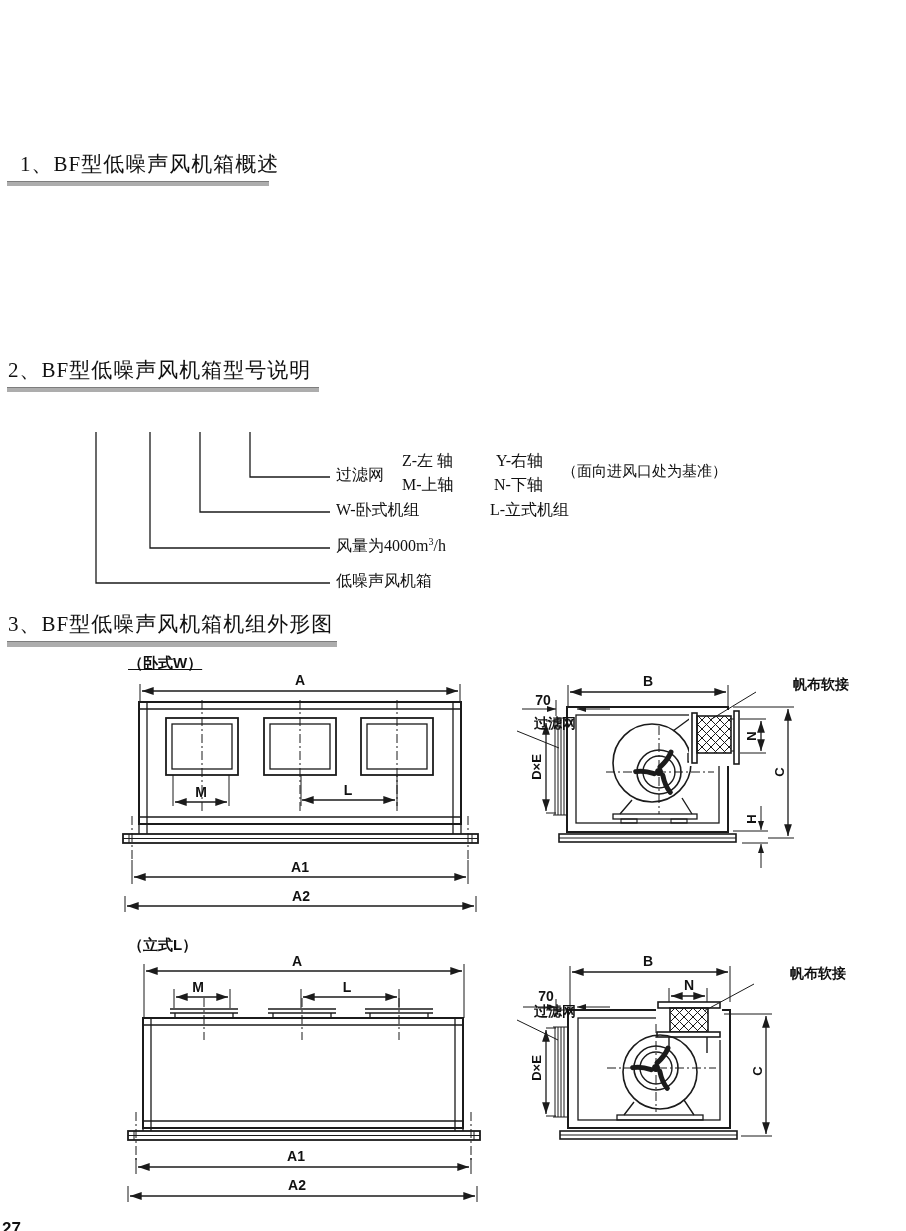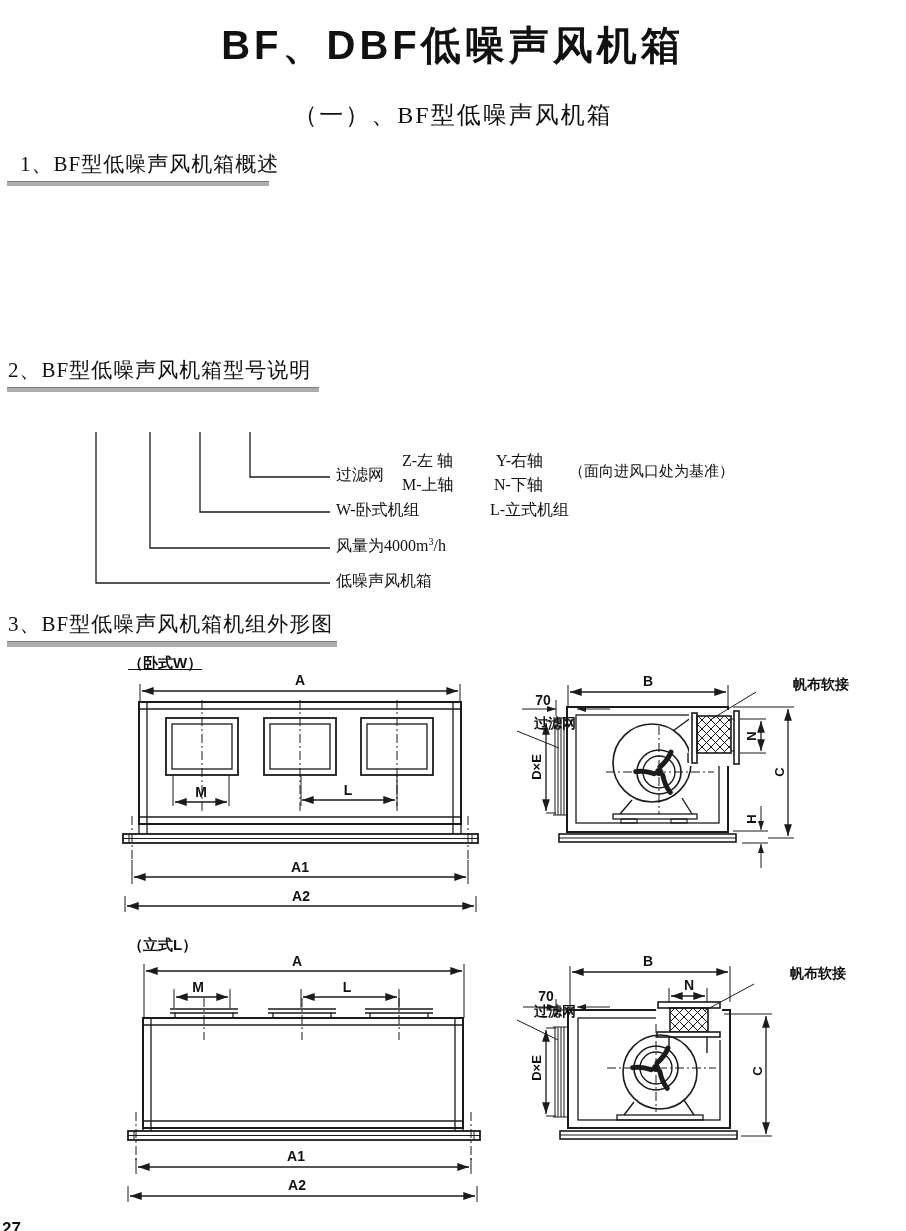--- a/index.html
+++ b/index.html
@@ -8,21 +8,21 @@
   .abs{position:absolute;white-space:nowrap;}
   .title{left:0;right:0;top:18px;text-align:center;font-family:"Liberation Sans",sans-serif;
          font-weight:900;font-size:40px;letter-spacing:4px;}
   .subtitle{left:0;right:0;top:99px;text-align:center;font-size:24px;letter-spacing:2px;}
   .h{font-size:21px;letter-spacing:1px;}
   .hbar{position:absolute;height:4px;background:#adadad;border-top:1px solid #7d7d7d;}
   .para{position:absolute;left:8px;top:189px;width:890px;font-size:17.5px;line-height:38px;
         text-align:justify;text-indent:2em;letter-spacing:0.5px;}
   .code{font-size:23px;letter-spacing:3px;word-spacing:9px;}
   .leg{font-size:16px;}
-  .note{font-size:15px;margin-left:7px;}
+  .note{font-size:15px;}
   .cap{font-family:"Liberation Sans",sans-serif;font-weight:bold;font-size:15px;}
   .dim{font-family:"Liberation Sans",sans-serif;font-weight:bold;font-size:14px;
        transform:translate(-50%,0);}
   .dimv{font-family:"Liberation Sans",sans-serif;font-weight:bold;font-size:13px;
         transform:translate(-50%,-50%) rotate(-90deg);}
   .anno{font-family:"Liberation Sans",sans-serif;font-weight:bold;font-size:14px;padding-left:48px;}
   .pgnum{font-family:"Liberation Sans",sans-serif;font-weight:bold;font-size:17px;}
   sup{font-size:10px;}
   svg{position:absolute;left:0;top:0;}
 </style>
@@ -192,22 +192,20 @@
 
         <path d="M724,1014 H772 M741,1136 H772" stroke-width="1"></path>
         <line x1="766" y1="1016" x2="766" y2="1134" marker-start="url(#mS)" marker-end="url(#mE)"></line>
 
         <rect x="560" y="1131" width="177" height="8" stroke-width="1.6"></rect>
         <path d="M560,1135 H737" stroke-width="1"></path>
       </g>
     </g>
   </svg>
 
-  <div class="abs title">BF、DBF低噪声风机箱</div>
-  <div class="abs subtitle">（一）、BF型低噪声风机箱</div>
 
   <div class="abs h" style="left:20px;top:150px;">1、BF型低噪声风机箱概述</div>
   <div class="hbar" style="left:7px;top:181px;width:262px;"></div>
 
   <div class="abs h" style="left:8px;top:356px;">2、BF型低噪声风机箱型号说明</div>
   <div class="hbar" style="left:7px;top:387px;width:312px;"></div>
 
   <div class="abs leg" style="left:336px;top:465px;">过滤网</div>
   <div class="abs leg" style="left:402px;top:451px;">Z-左 轴</div>
   <div class="abs leg" style="left:496px;top:451px;">Y-右轴</div>

